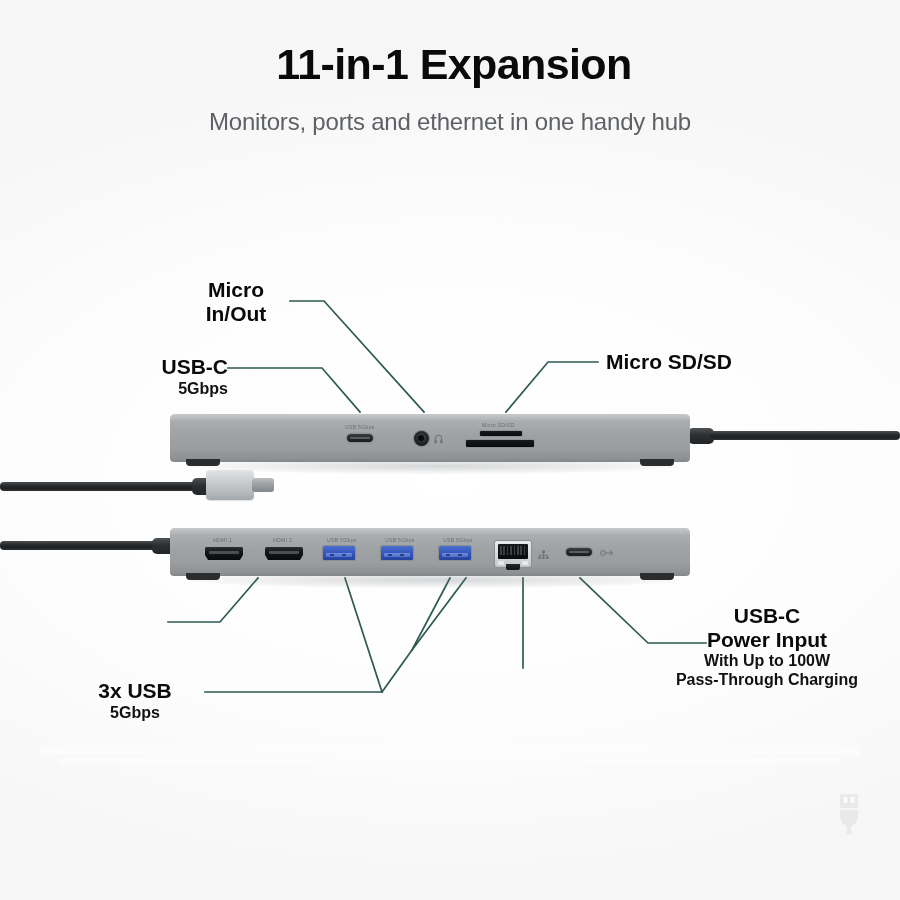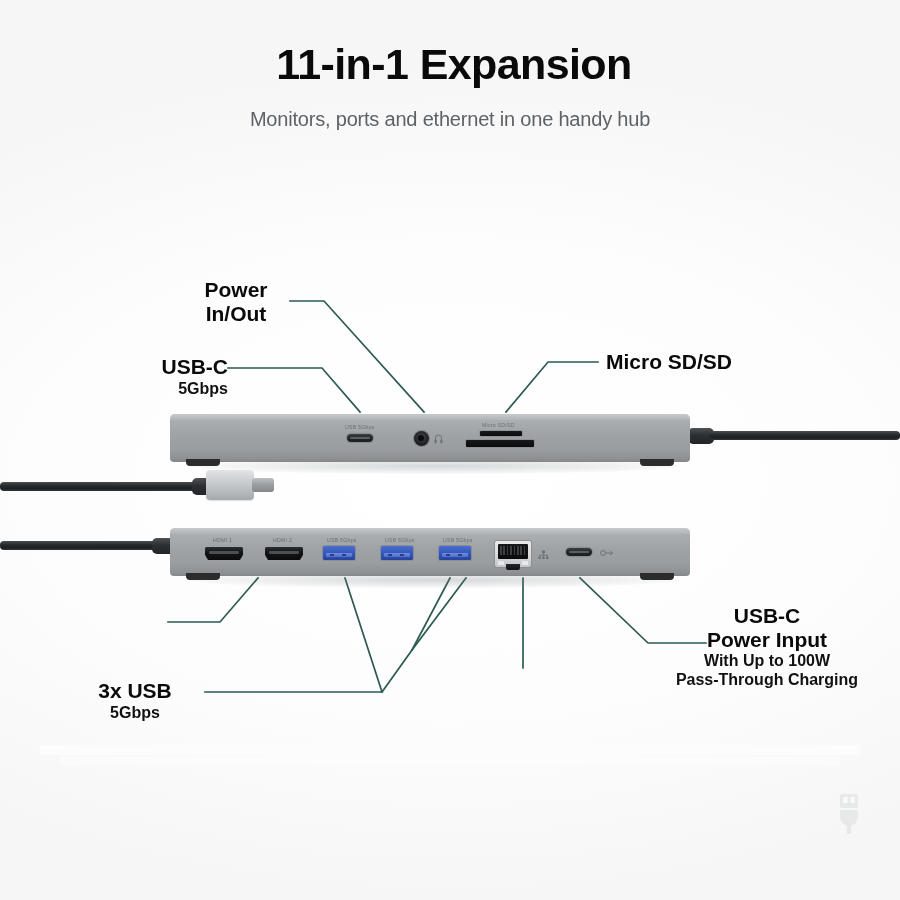--- a/index.html
+++ b/index.html
@@ -14,21 +14,21 @@
     background:
       radial-gradient(ellipse 760px 420px at 450px 480px, #ffffff 0%, #fdfdfd 55%, #f6f6f6 100%);
   }
   
   .title{
     position:absolute;top:40px;left:4px;width:900px;text-align:center;
     font-size:43px;font-weight:bold;color:#0a0a0a;letter-spacing:-0.6px;
   }
   .subtitle{
     position:absolute;top:108px;left:0;width:900px;text-align:center;
-    font-size:20px;color:#5e6266;letter-spacing:-0.2px;
+    font-size:24px;color:#5e6266;letter-spacing:-0.2px;
   }
   
   .callout{position:absolute;color:#0a0a0a;}
   .callout .l1{font-size:21px;font-weight:bold;line-height:1.12;white-space:nowrap;}
   .callout .l2{font-size:16px;font-weight:bold;line-height:1.2;white-space:nowrap;color:#111;}
   .callout.center{text-align:center;}
   .callout.right{text-align:right;}
   .callout.left{text-align:left;}
 
   
@@ -169,21 +169,21 @@
       <path d="M382,692 L412,650 L450,578"></path>
       <path d="M412,650 L466,578"></path>
 
       <path d="M523,668 L523,578"></path>
 
       <path d="M706,643 L648,643 L580,578"></path>
     </g>
   </svg>
 
   <div class="callout center" style="left:176px;top:278px;width:120px;">
-    <div class="l1">Power</div>
+    <div class="l1">Micro</div>
     <div class="l1">In/Out</div>
   </div>
 
   <div class="callout right" style="left:108px;top:355px;width:120px;">
     <div class="l1">USB-C</div>
     <div class="l2">5Gbps</div>
   </div>
 
   <div class="callout left" style="left:606px;top:350px;width:220px;">
     <div class="l1">Micro SD/SD</div>

